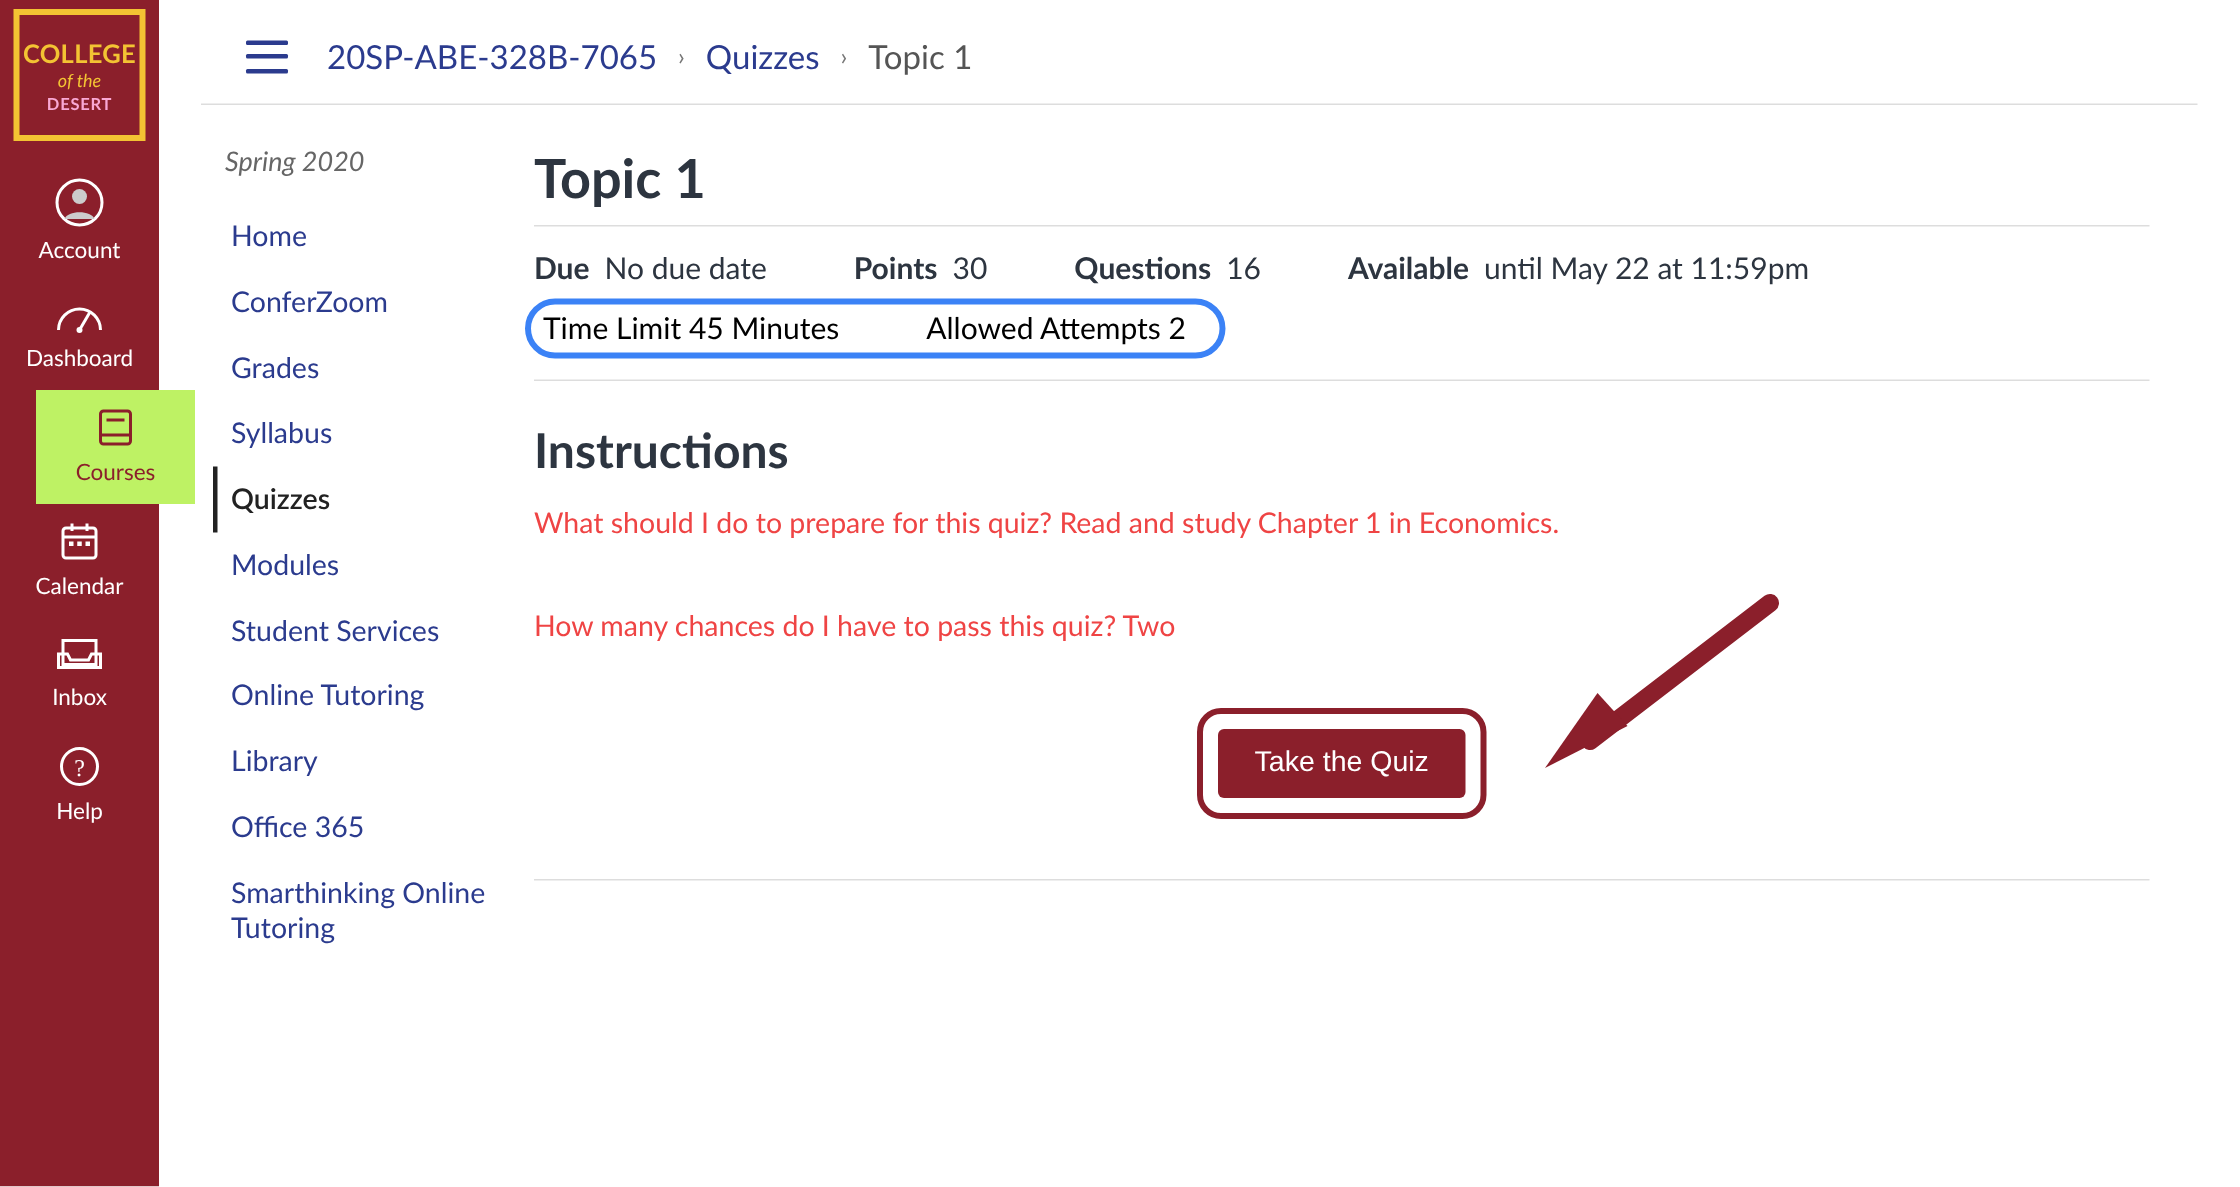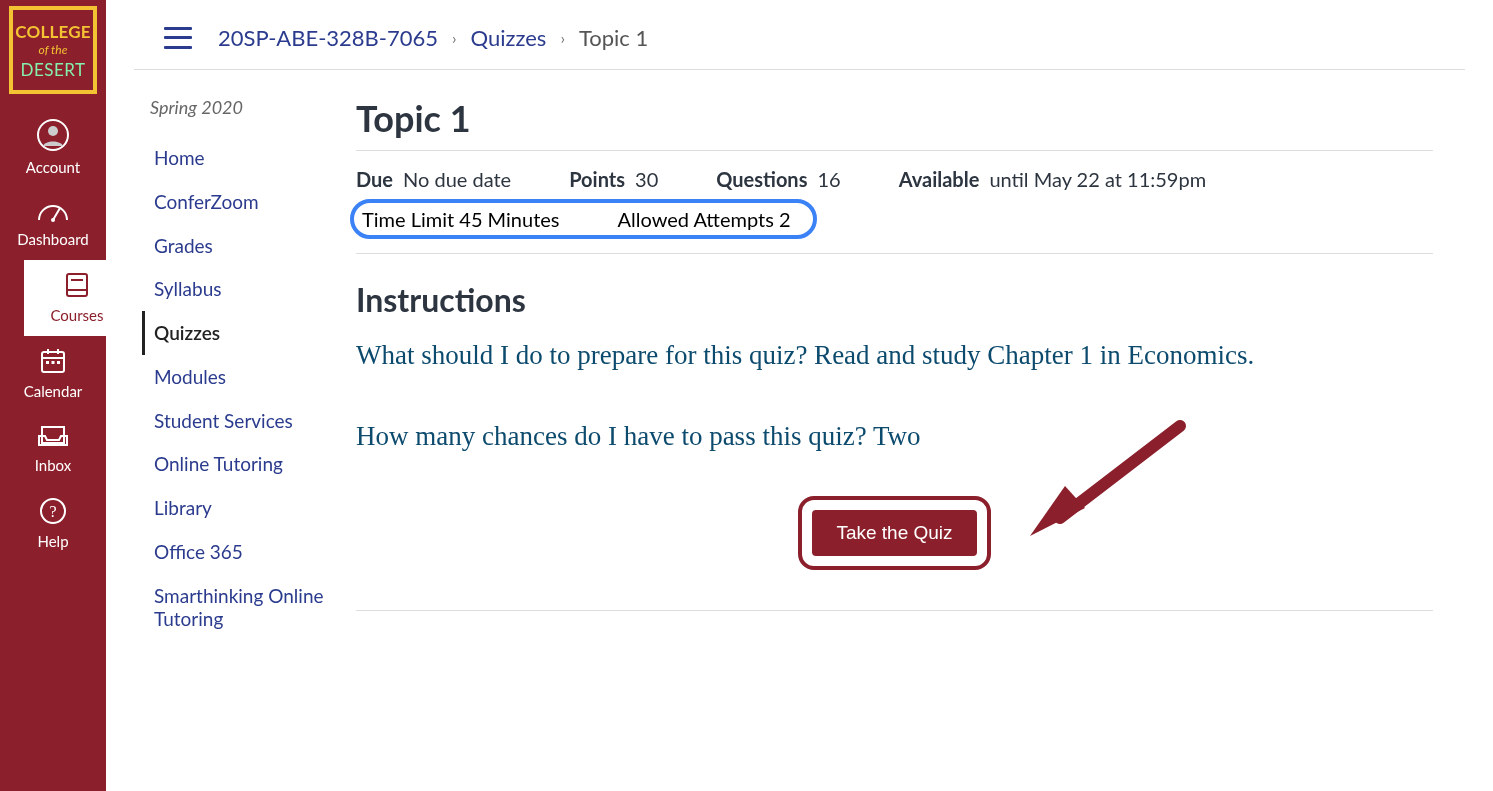--- a/index.html
+++ b/index.html
@@ -29,31 +29,31 @@
       border: 4px solid #f3c333;
       background: #8b1f2b;
       display: flex;
       flex-direction: column;
       align-items: center;
       justify-content: center;
       margin-bottom: 14px;
     }
     .logo-box .l1 { color: #f3c333; font-size: 17px; font-weight: 700; letter-spacing: .2px; }
     .logo-box .l2 { color: #f3c333; font-size: 12px; font-style: italic; margin: 0 0 2px; }
-    .logo-box .l3 { color: #86efac; font-size: 17px; font-weight: 400; letter-spacing: .5px; }
+    .logo-box .l3 { color: #f9a8d4; font-size: 11px; font-weight: 700; letter-spacing: .5px; }
 
     .gn-item {
       width: 100%;
       text-align: center;
       padding: 10px 0 12px;
       color: #fff;
       font-size: 15px;
       cursor: pointer;
     }
-    .gn-item.active { background: #ffffff; color: #8b1f2b; margin-left: 48px; }
+    .gn-item.active { background: #bef264; color: #8b1f2b; margin-left: 48px; }
     .gn-item svg { display: block; margin: 0 auto 6px; }
 
     
     .main-wrap { flex: 1; display: flex; flex-direction: column; }
 
     .topbar {
       display: flex;
       align-items: center;
       padding: 24px 30px 18px;
       border-bottom: 1px solid #ddd;
@@ -142,26 +142,25 @@
       margin-left: -6px;
     }
 
     .instructions-hd {
       font-size: 32px;
       font-weight: 700;
       color: #2d3540;
       margin-bottom: 16px;
     }
     .instructions-p {
-      font-size: 27px;
-      color: #0c4a6e;
+      font-size: 19px;
+      color: #ef4444;
       margin-bottom: 40px;
       line-height: 1.5;
       max-width: 930px;
-      font-family: Liberation Serif, serif;
     }
 
     .take-row {
       text-align: center;
       margin: 20px 0 40px;
       position: relative;
     }
     .take-btn-wrap {
       display: inline-block;
       border: 4px solid #8b1f2b;

